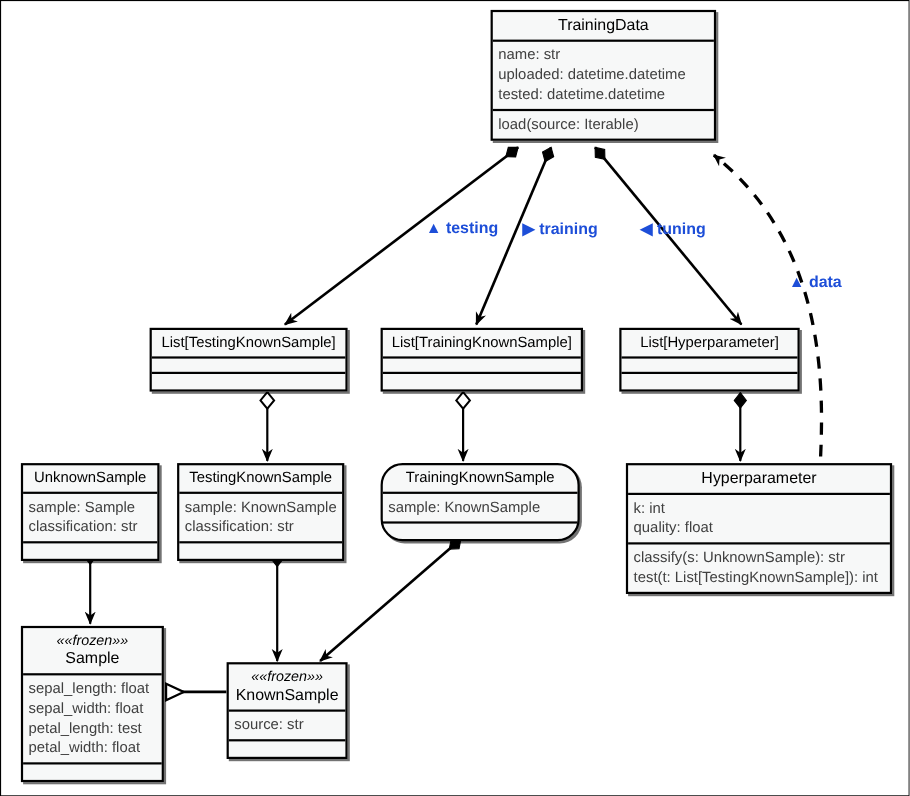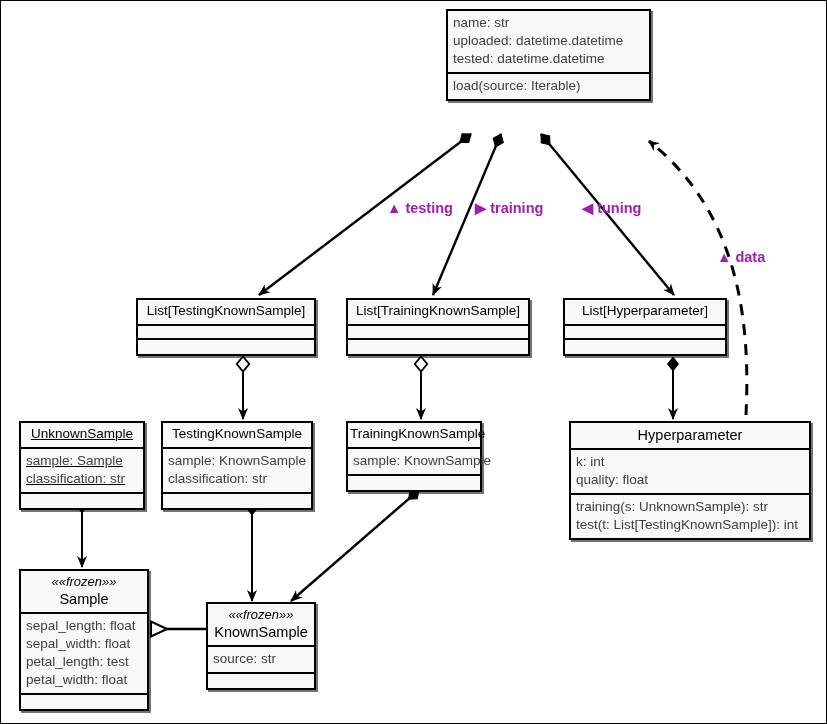--- a/index.html
+++ b/index.html
@@ -67,21 +67,21 @@
   .node .attrs.empty,
   .node .ops.empty {
     height: 14px;
     padding-top: 2px;
     padding-bottom: 2px;
   }
   .edge-label {
     position: absolute;
     font-size: 14.5px;
     font-weight: bold;
-    color: #a21caf;
+    color: #1d4ed8;
     white-space: nowrap;
   }
 </style>
 </head>
 <body>
 
 <div id="canvas">
 
   <svg id="edge-layer" viewBox="0 0 827 724" width="827" height="724">
     <defs>
@@ -119,20 +119,21 @@
     <path d="M 81,498 L 81,566" fill="none" stroke="#000" stroke-width="2" marker-start="url(#diamond-filled)" marker-end="url(#arrow-solid)"></path>
 
     <path d="M 251,500 L 251,600" fill="none" stroke="#000" stroke-width="2" marker-start="url(#diamond-filled)" marker-end="url(#arrow-solid)"></path>
 
     <path d="M 418,489 L 290,600" fill="none" stroke="#000" stroke-width="2.4" marker-start="url(#diamond-filled)" marker-end="url(#arrow-solid)"></path>
 
     <path d="M 205,628 L 150,628" fill="none" stroke="#000" stroke-width="2.4" marker-end="url(#triangle-hollow)"></path>
   </svg>
 
   <div class="node" style="left:445px; top:8px; width:205px;">
+    <div class="compartment title">TrainingData</div>
     <div class="compartment attrs">
       <div>name: str</div>
       <div>uploaded: datetime.datetime</div>
       <div>tested: datetime.datetime</div>
     </div>
     <div class="compartment ops">
       <div>load(source: Iterable)</div>
     </div>
   </div>
 
@@ -147,54 +148,54 @@
     <div class="compartment attrs empty"></div>
     <div class="compartment ops empty"></div>
   </div>
 
   <div class="node" style="left:562px; top:297px; width:164px;">
     <div class="compartment title tight">List[Hyperparameter]</div>
     <div class="compartment attrs empty"></div>
     <div class="compartment ops empty"></div>
   </div>
 
-  <div class="node" style="left:18px; top:420px; width:126px;text-decoration:underline;">
+  <div class="node" style="left:18px; top:420px; width:126px;">
     <div class="compartment title tight">UnknownSample</div>
     <div class="compartment attrs">
       <div>sample: Sample</div>
       <div>classification: str</div>
     </div>
     <div class="compartment ops empty"></div>
   </div>
 
   <div class="node" style="left:160px; top:420px; width:152px;">
     <div class="compartment title tight">TestingKnownSample</div>
     <div class="compartment attrs">
       <div>sample: KnownSample</div>
       <div>classification: str</div>
     </div>
     <div class="compartment ops empty"></div>
   </div>
 
-  <div class="node" style="left:345px; top:420px; width:136px;">
+  <div class="node" style="left:345px; top:420px; width:181px;border-radius:20px;">
     <div class="compartment title tight">TrainingKnownSample</div>
     <div class="compartment attrs">
       <div>sample: KnownSample</div>
     </div>
     <div class="compartment ops empty"></div>
   </div>
 
   <div class="node" style="left:568px; top:420px; width:242px;">
     <div class="compartment title">Hyperparameter</div>
     <div class="compartment attrs">
       <div>k: int</div>
       <div>quality: float</div>
     </div>
     <div class="compartment ops">
-      <div>training(s: UnknownSample): str</div>
+      <div>classify(s: UnknownSample): str</div>
       <div>test(t: List[TestingKnownSample]): int</div>
     </div>
   </div>
 
   <div class="node" style="left:18px; top:568px; width:130px;">
     <div class="compartment title">
       <span class="stereo">««frozen»»</span>
       <span>Sample</span>
     </div>
     <div class="compartment attrs">

